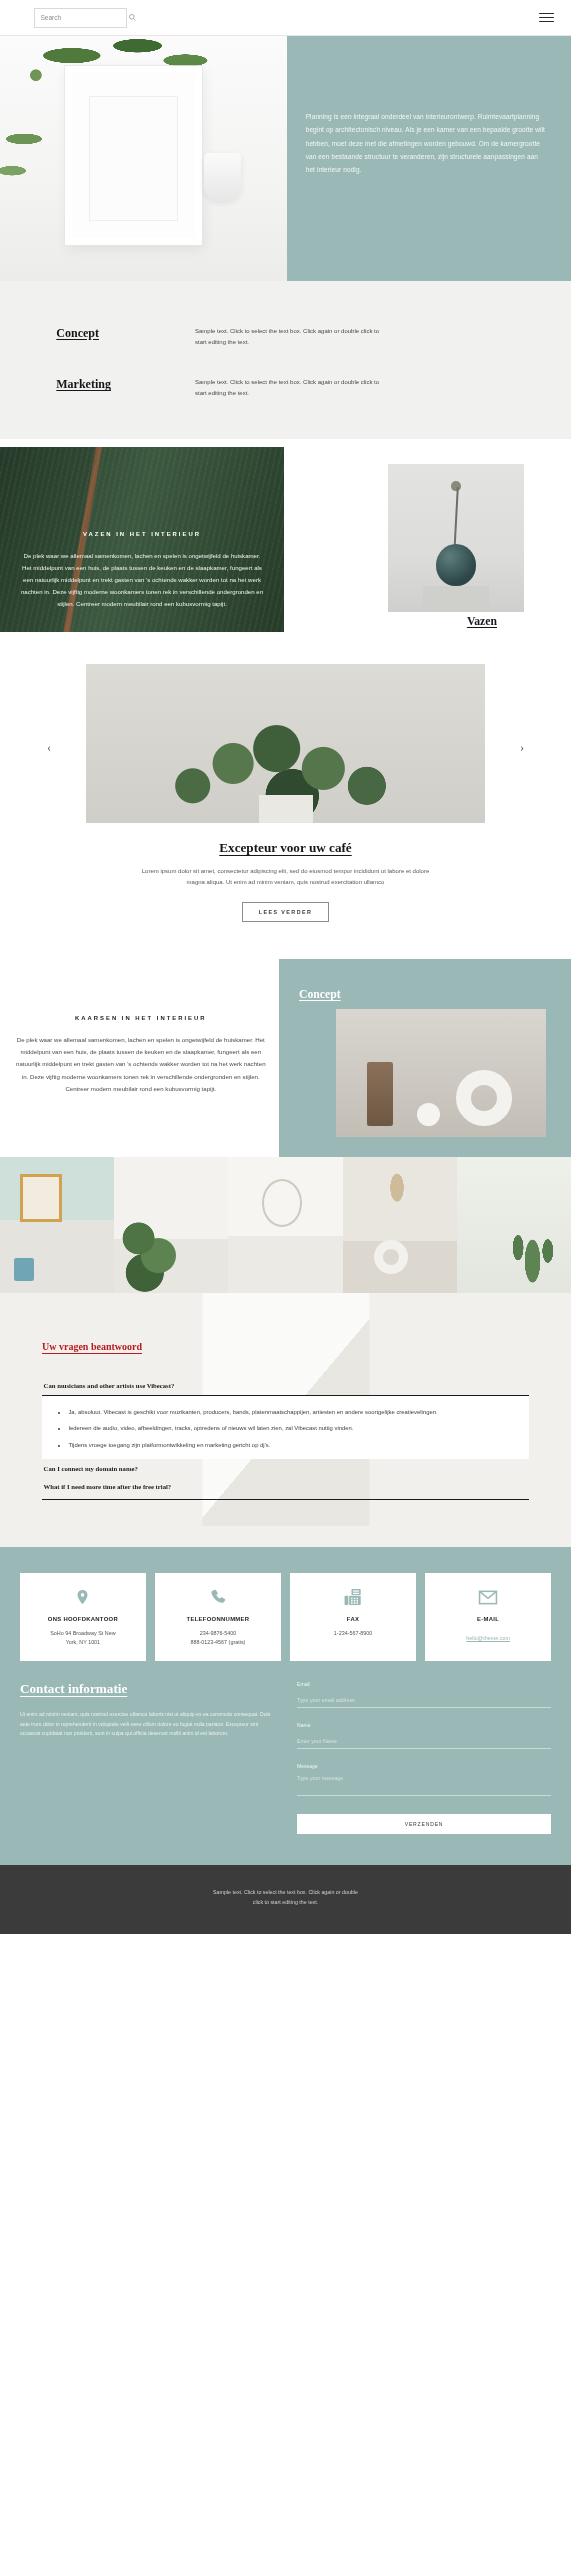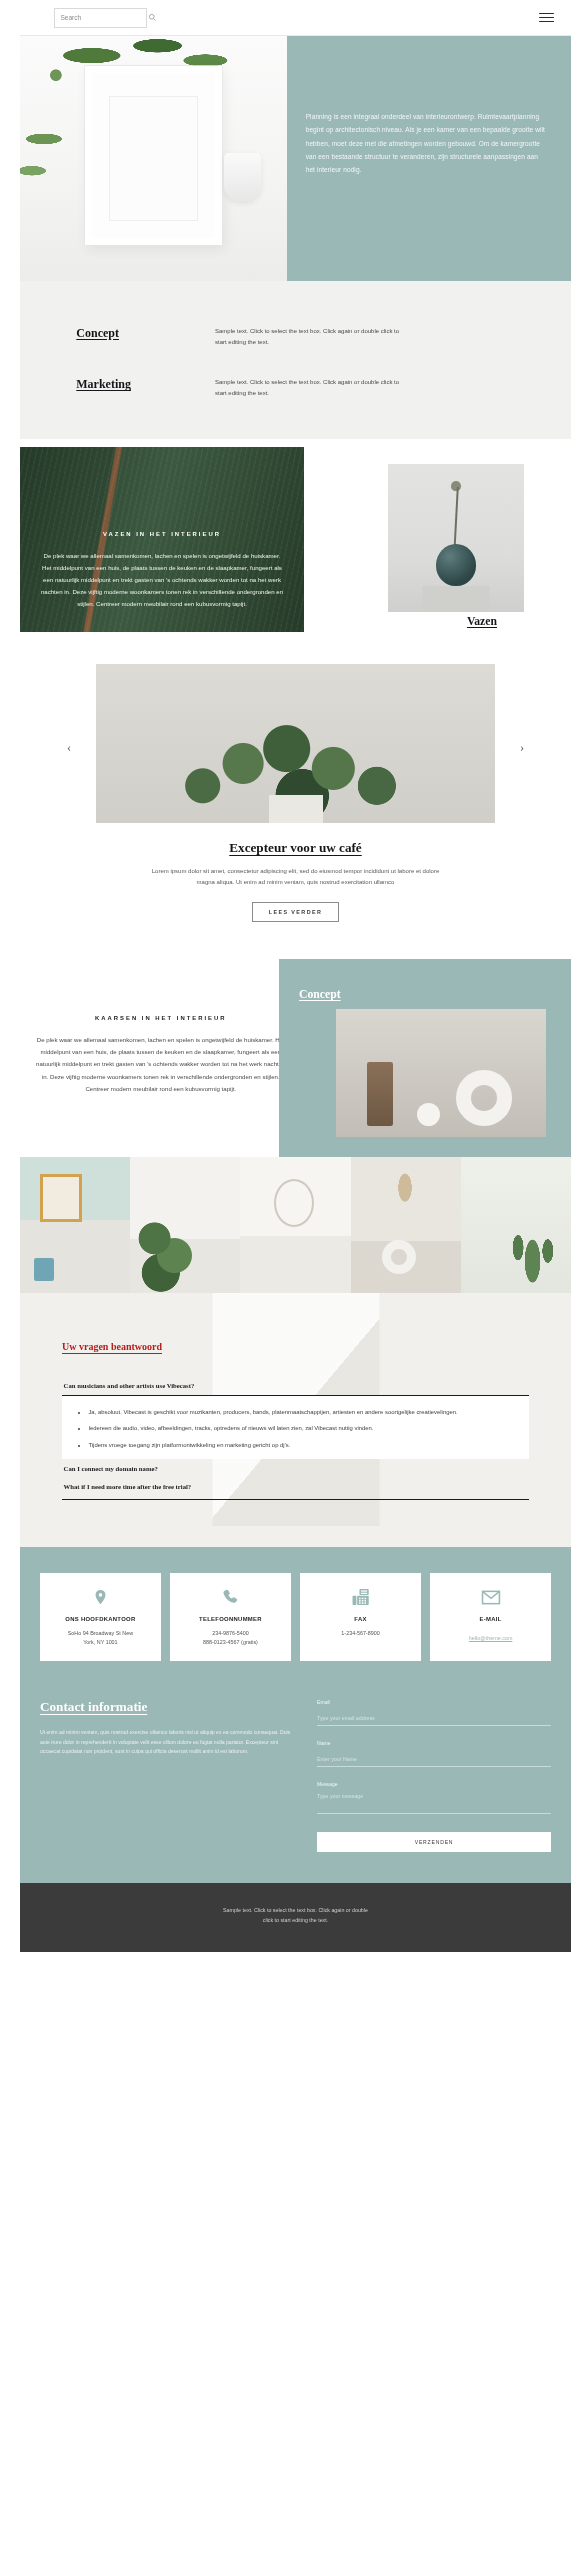--- a/index.html
+++ b/index.html
@@ -4,21 +4,21 @@
 <style>
   * { box-sizing: border-box; margin: 0; padding: 0; }
   html, body { width: 583px; }
   body {
     font-family: "Liberation Sans", sans-serif;
     background: #ffffff;
     color: #2b2b2b;
     width: 583px;
     overflow-x: hidden;
   }
-  .page { width: 571px; position: relative; padding-left: 20px; }
+  .page { width: 571px; position: relative; }
 
   
   .header {
     height: 36px;
     background: #ffffff;
     border-bottom: 0.8px solid #e8e8e8;
     display: flex;
     align-items: center;
     padding: 0 17px;
     position: relative;
@@ -267,21 +267,21 @@
   .contact { background: #9ab8b6; padding: 26.4px 20px 31px; }
   .cards { display: flex; gap: 9.3px; }
   .card {
     flex: 1; background: #ffffff; padding: 12.4px 6.2px 14px; text-align: center; min-height: 87px;
   }
   .card-icon { height: 23px; display: flex; align-items: center; justify-content: center; margin-bottom: 7.8px; }
   .card-title { font-size: 5.9px; font-weight: 700; letter-spacing: 0.3px; color: #1f1f1f; margin-bottom: 7px; }
   .card-line { font-size: 5.4px; line-height: 1.65; color: #555; }
   .card-link { font-size: 5.4px; color: #9ab8b6; text-decoration: underline; }
 
-  .contact-body { display: flex; margin-top: 38px; gap: 20px; }
+  .contact-body { display: flex; margin-top: 20px; gap: 20px; }
   .contact-left { width: 257px; }
   .contact-heading {
     font-family: "Liberation Serif", serif; font-weight: 700; font-size: 13.2px; color: #ffffff;
     text-decoration: underline; text-underline-offset: 3.1px; text-decoration-thickness: 1.1px;
     margin-bottom: 12.4px;
   }
   .contact-desc { font-size: 5.1px; line-height: 1.95; color: #eaf1f0; }
   .form { flex: 1; }
   .field { margin-bottom: 14px; }
   .field label { display: block; font-size: 5.1px; color: #f0f5f4; margin-bottom: 3.9px; }

